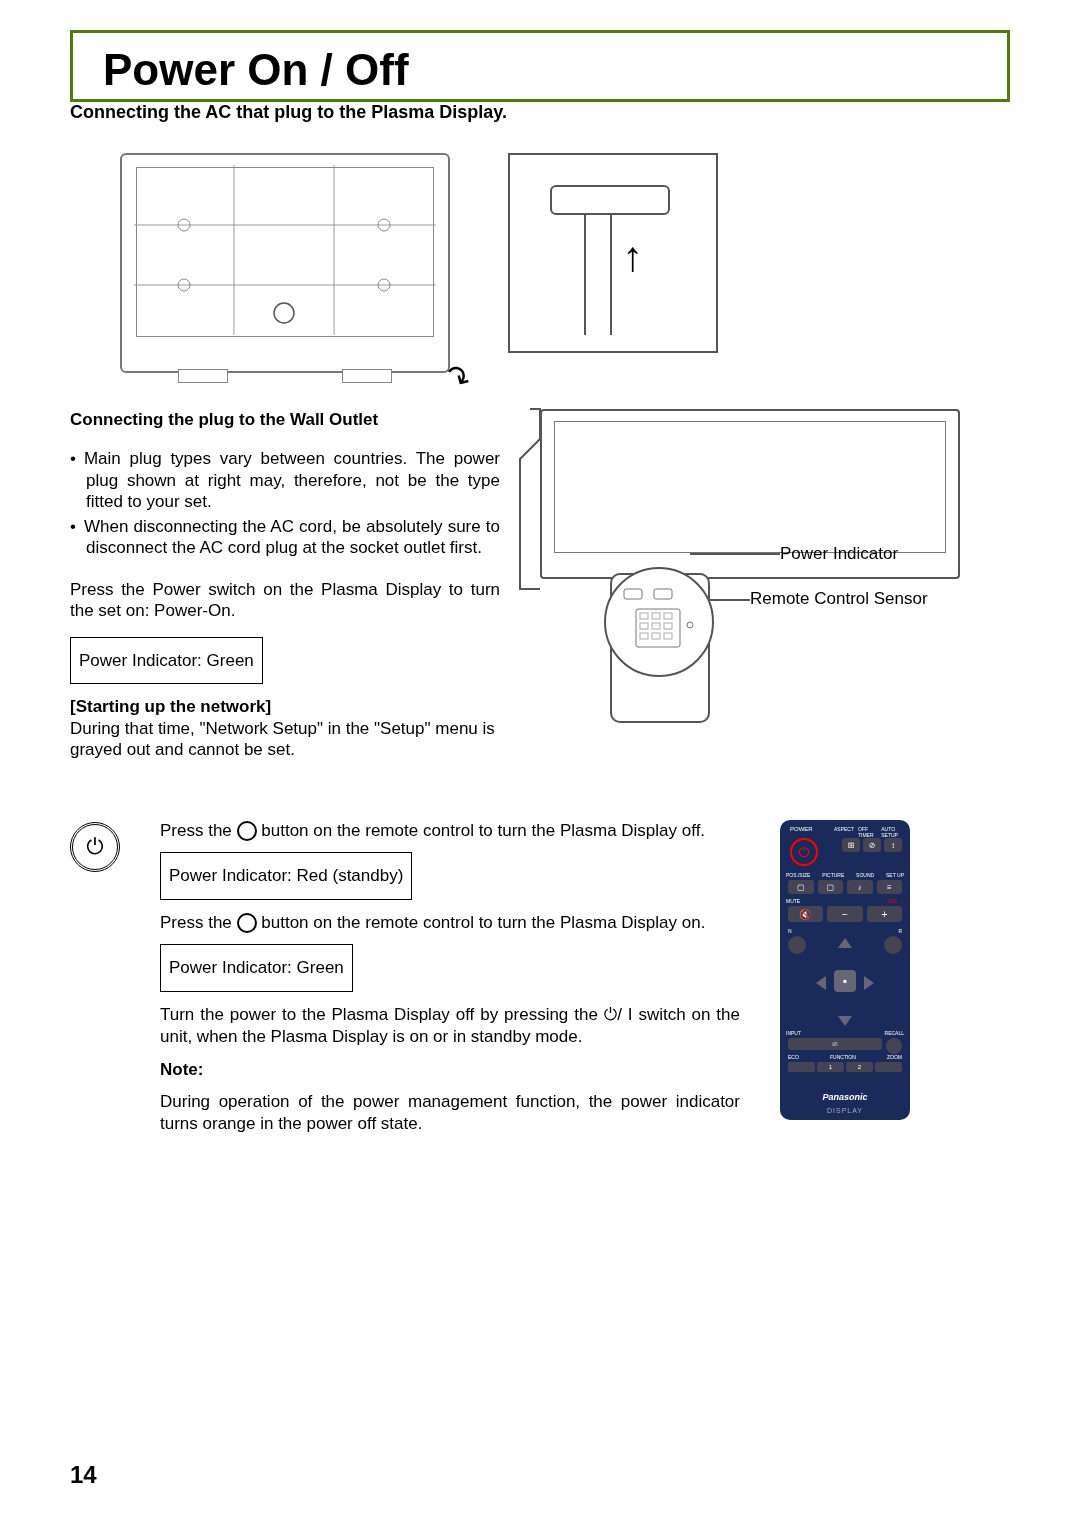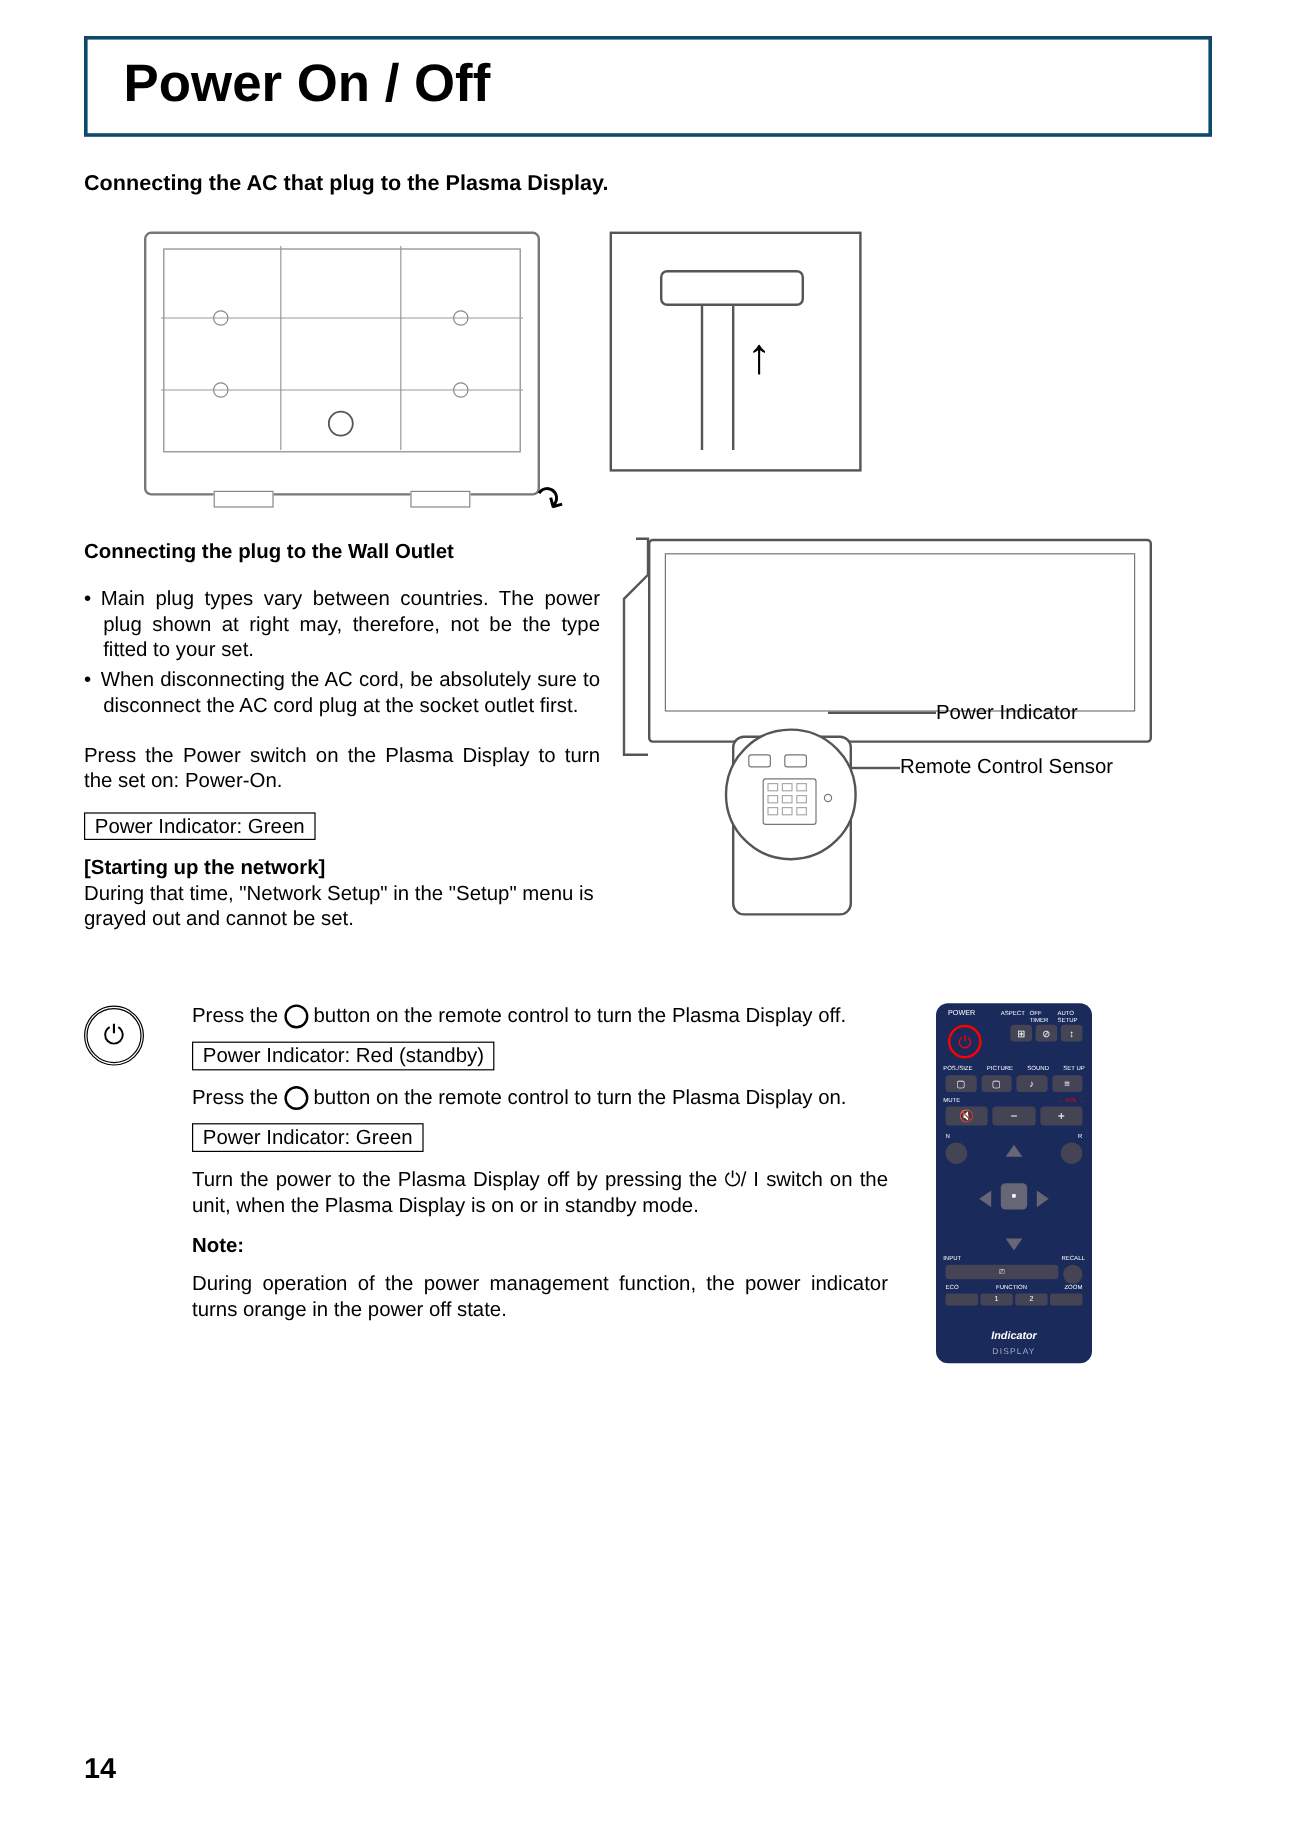--- a/index.html
+++ b/index.html
@@ -6,23 +6,22 @@
     body {
       font-family: Arial, Helvetica, sans-serif;
       color: #000;
       background: #fff;
       width: 1080px;
       height: 1527px;
       position: relative;
       padding: 30px 70px 40px 70px;
     }
     .title-box {
-      border: 3px solid #0c4a6e;
-      padding: 12px 30px 16px 30px;
-      margin-bottom: 28px;
+      border: 3px solid #4d7c0f;
+      padding: 12px 30px 4px 30px;
     }
     .title-box h1 {
       font-size: 44px;
       font-weight: bold;
       letter-spacing: 0px;
     }
     .bold { font-weight: bold; }
     .subtitle {
       font-size: 18px;
       font-weight: bold;
@@ -96,21 +95,21 @@
     .col-left { width: 430px; font-size: 17px; line-height: 1.25; }
     .col-left .h2 { font-weight: bold; margin-bottom: 18px; }
     .col-left .notes-h { font-weight: bold; margin-bottom: 4px; }
     .col-left ul { list-style: none; padding-left: 16px; margin-bottom: 20px; }
     .col-left li::before { content: "•"; margin-left: -16px; margin-right: 8px; }
     .col-left li { text-align: justify; margin-bottom: 4px; }
     .col-left .para { text-align: justify; margin-bottom: 16px; }
     .pi-box {
       display: inline-block;
       border: 1.5px solid #000;
-      padding: 0 8px;
+      padding: 12px 8px;
       margin-bottom: 12px;
       font-size: 17px;
     }
     .col-left .h3 { font-weight: bold; }
     .col-right { flex: 1; position: relative; font-size: 17px; }
     .monitor {
       position: absolute; top: 0; left: 20px;
       width: 420px; height: 170px;
       border: 2px solid #555;
       border-radius: 4px;
@@ -456,18 +455,18 @@
       <span class="lbl-eco">ECO</span>
       <span class="lbl-func">FUNCTION</span>
       <span class="lbl-zoom">ZOOM</span>
     </div>
     <div class="func-btns">
       <div class="b"></div>
       <div class="b">1</div>
       <div class="b">2</div>
       <div class="b"></div>
     </div>
-    <div class="brand">Indicator</div>
+    <div class="brand">Panasonic</div>
     <div class="brand-sub">DISPLAY</div>
   </div>
 </div>
 
 <div class="page-num">14</div>
 
 </body></html>

